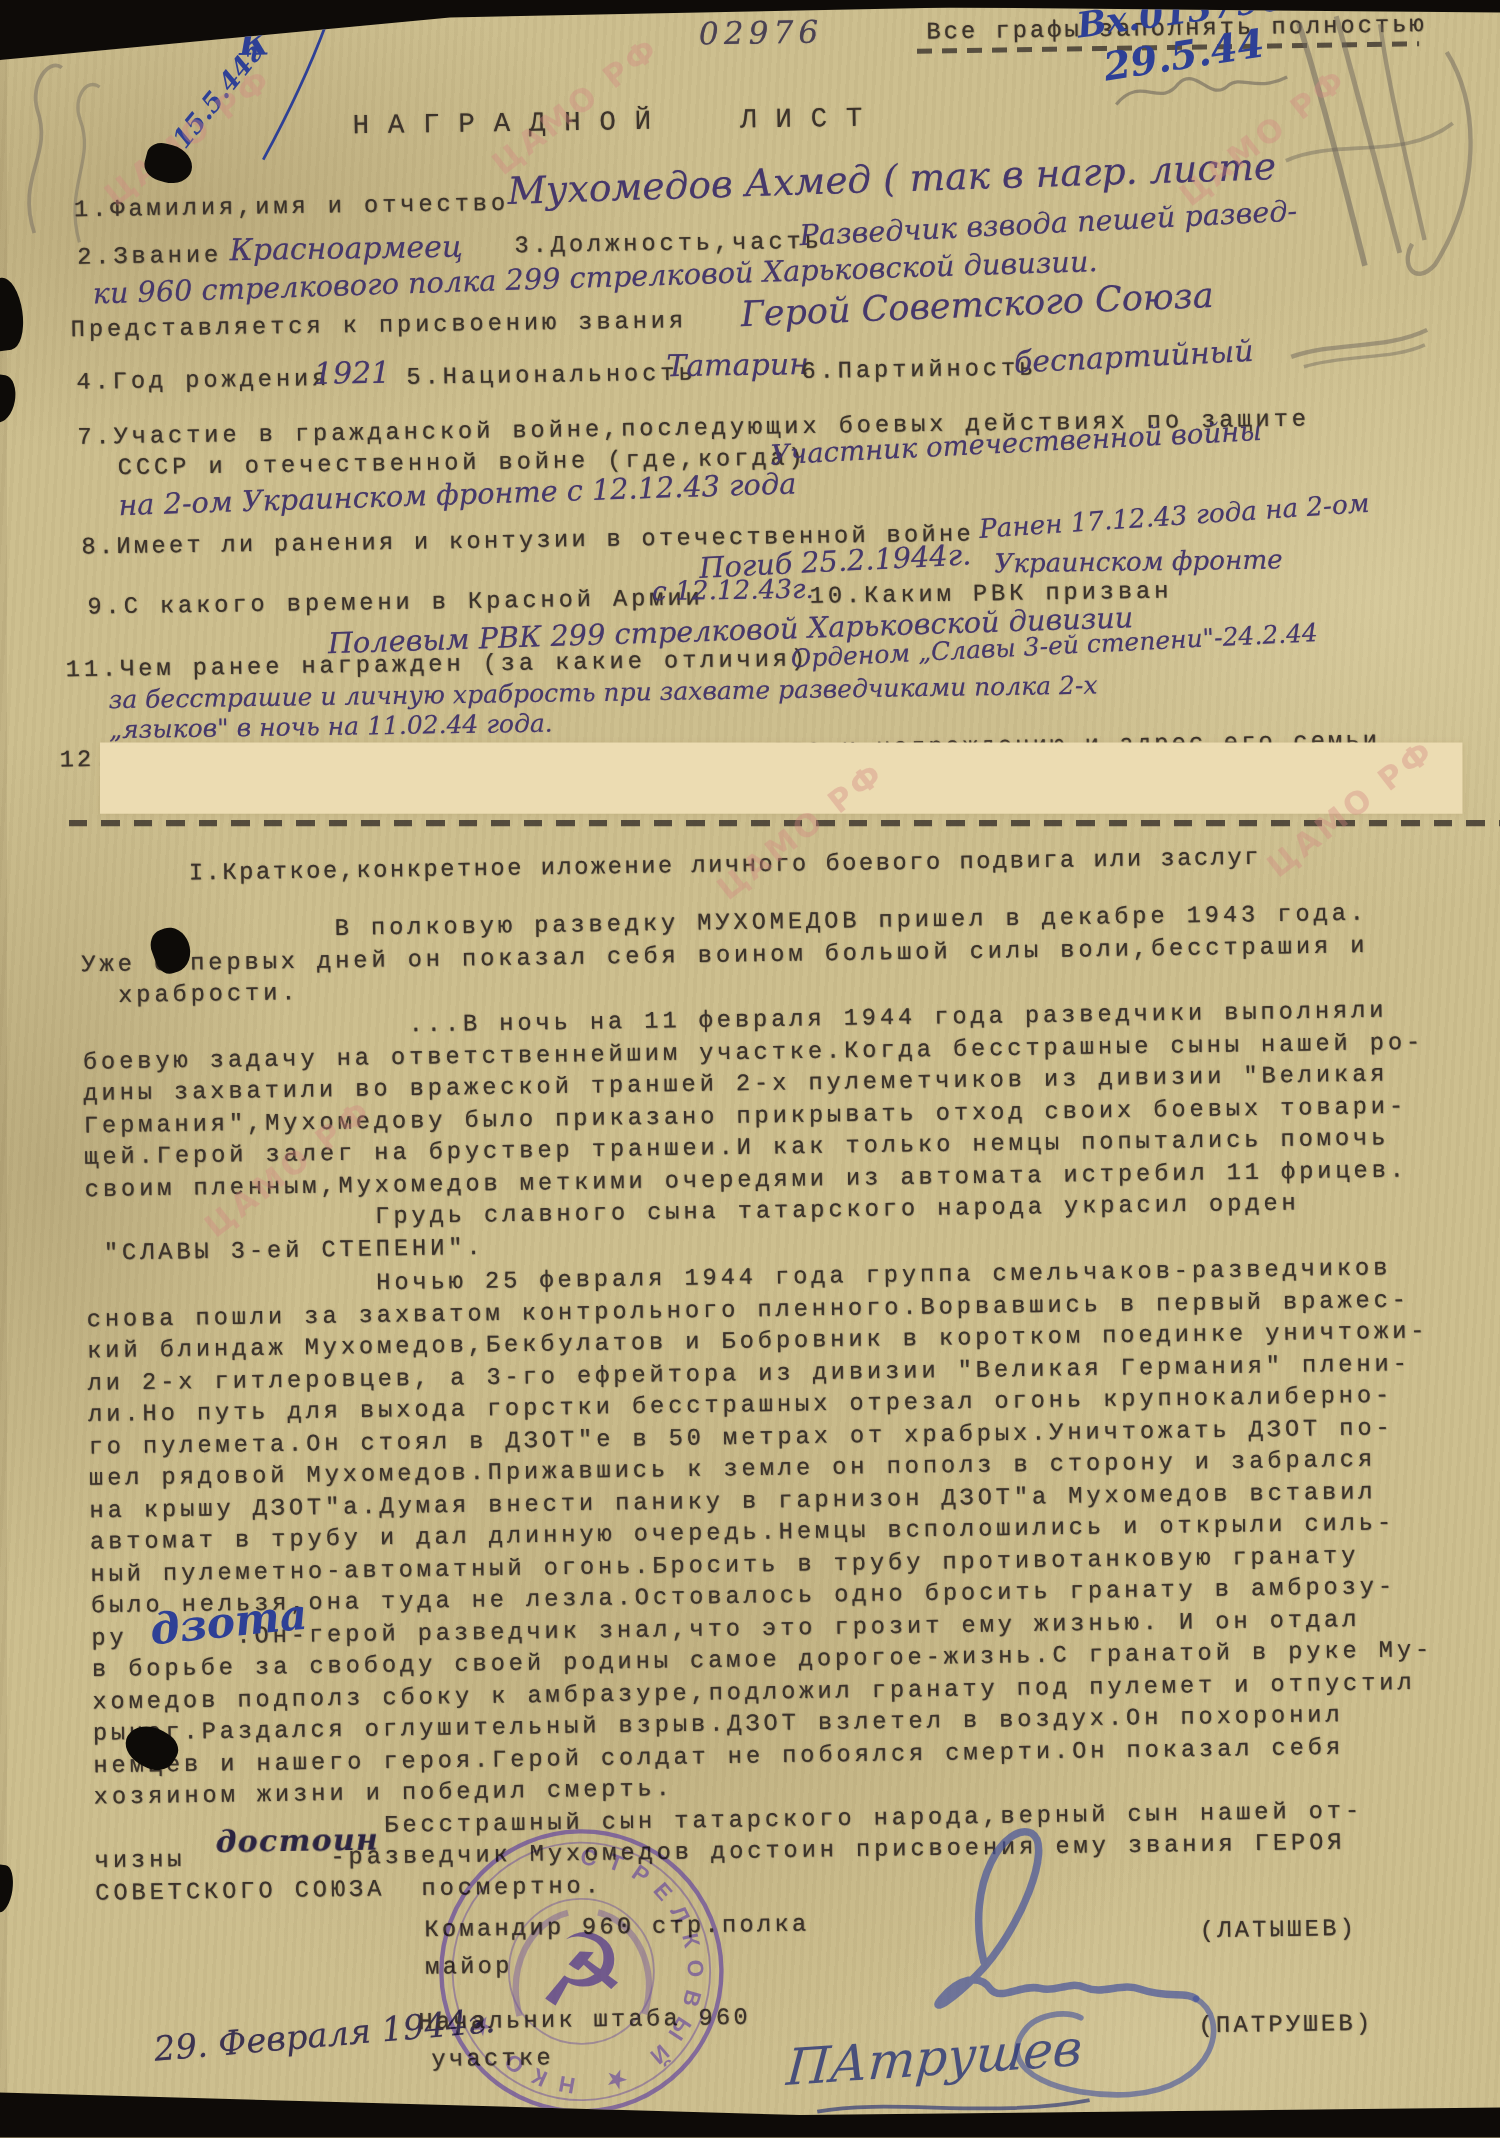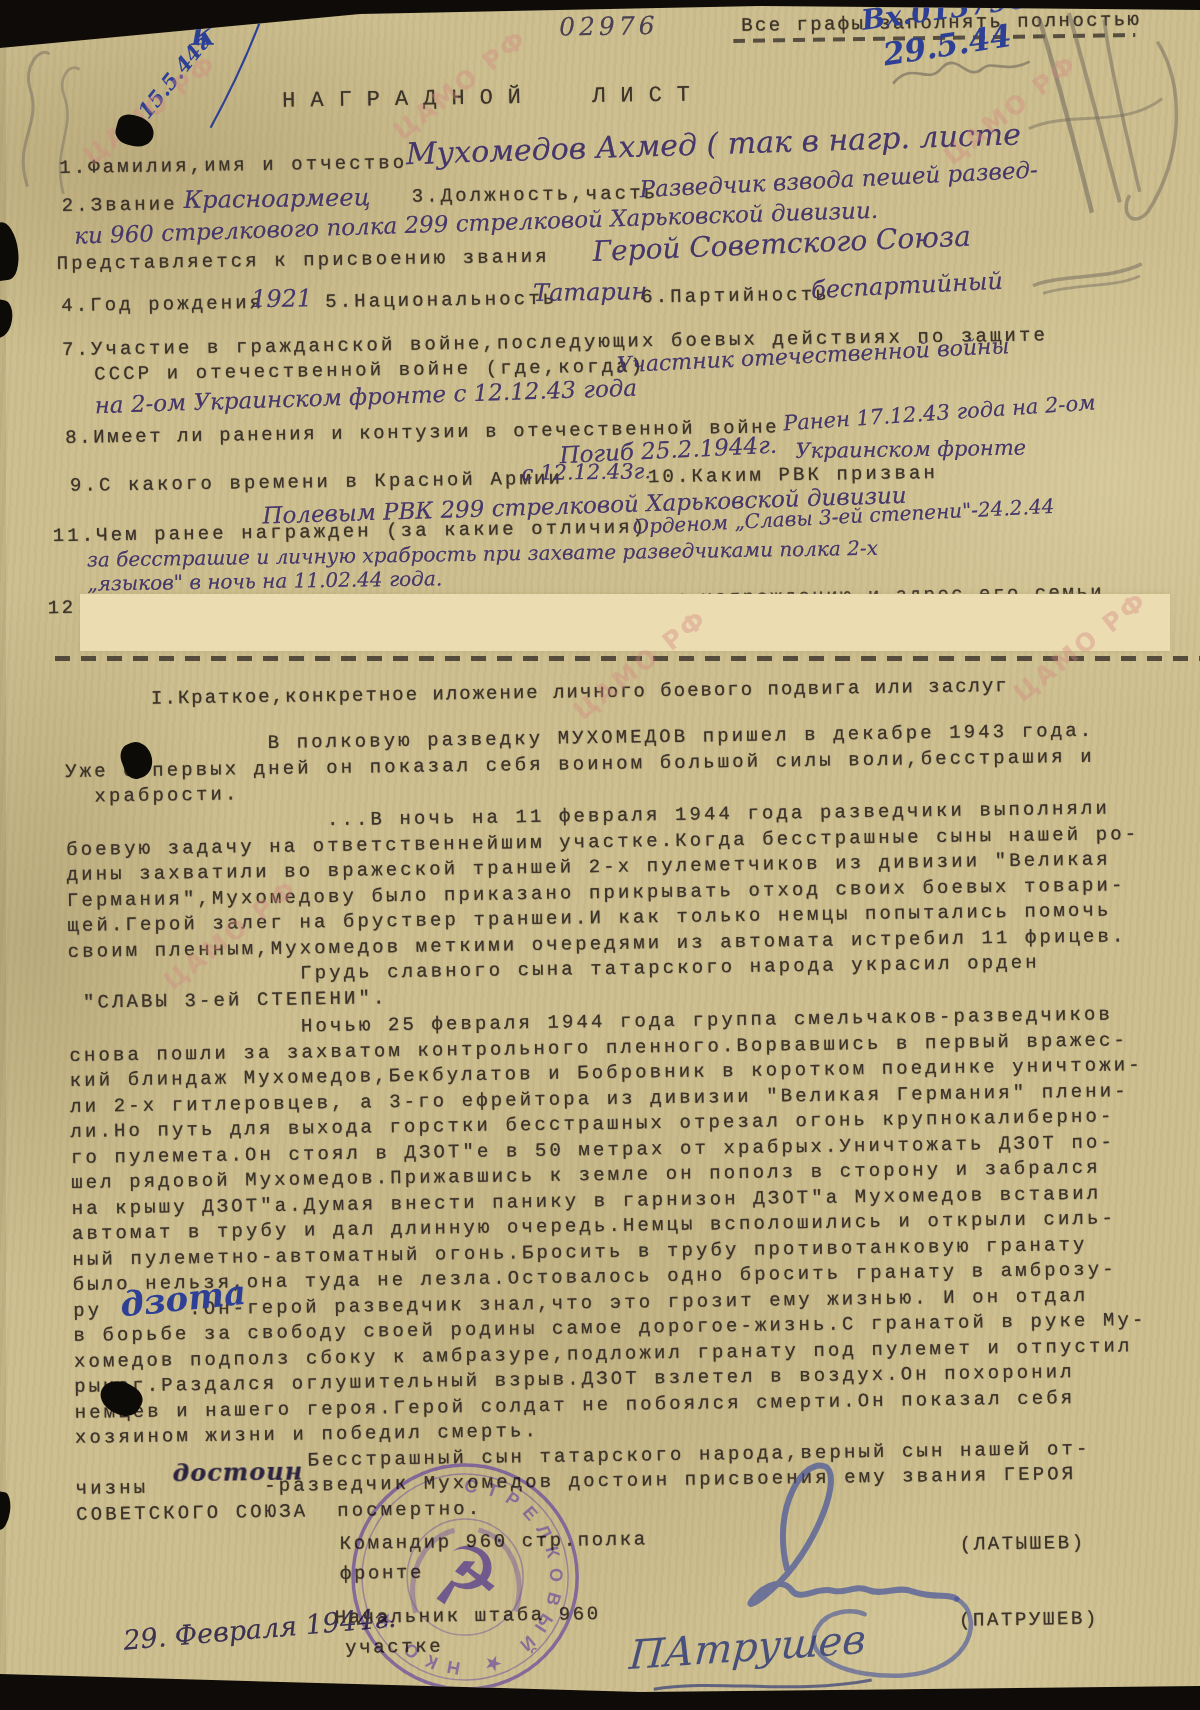--- a/index.html
+++ b/index.html
@@ -160,21 +160,21 @@
 немцев и нашего героя.Герой солдат не побоялся смерти.Он показал себя
 хозяином жизни и победил смерть.
                 Бесстрашный сын татарского народа,верный сын нашей от-
 чизны        -разведчик Мухомедов достоин присвоения ему звания ГЕРОЯ
 СОВЕТСКОГО СОЮЗА  посмертно.</div>
 
     <span class="abs blue" style="left:112px;top:1272px;font-size:34px;transform:rotate(-5deg);">дзота</span>
     <span class="abs hand smudge" style="left:162px;top:1452px;font-size:24px;font-weight:bold;color:#2b2440;letter-spacing:1px;">достоин</span>
 
     <span class="abs t" style="left:328px;top:1528px;letter-spacing:2.6px;">Командир 960 стр.полка</span>
-    <span class="abs t" style="left:328px;top:1558px;letter-spacing:2.6px;">фронте</span>
+    <span class="abs t" style="left:328px;top:1558px;letter-spacing:2.6px;">майор</span>
     <span class="abs t" style="left:948px;top:1538px;letter-spacing:2.6px;">(ЛАТЫШЕВ)</span>
 
     <span class="abs hand" style="left:110px;top:1608px;font-size:27px;transform:rotate(-4deg);color:#3c3350;">29. Февраля 1944г.</span>
     <span class="abs t" style="left:322px;top:1602px;letter-spacing:2.6px;">Начальник штаба 960</span>
     <span class="abs t" style="left:332px;top:1632px;letter-spacing:2.6px;">участке</span>
     <span class="abs t" style="left:946px;top:1614px;letter-spacing:2.6px;">(ПАТРУШЕВ)</span>
 
     <svg style="left:600px;top:1452px;" width="380" height="240">
       <path d="M175,120 C 160,55 195,8 215,18 C 232,28 205,95 170,130 C 148,152 132,160 140,150 C 155,132 172,130 180,142 C 188,152 205,138 220,142 C 232,146 243,136 256,142 C 270,148 286,138 300,144 C 322,152 336,146 344,152" stroke="#41509c" stroke-width="6" fill="none" opacity=".68" stroke-linecap="round"></path>
       <path d="M344,152 C 372,168 360,224 290,228 C 235,230 185,208 205,178 C 215,162 240,160 252,166" stroke="#41509c" stroke-width="4.5" fill="none" opacity=".6" stroke-linecap="round"></path>

